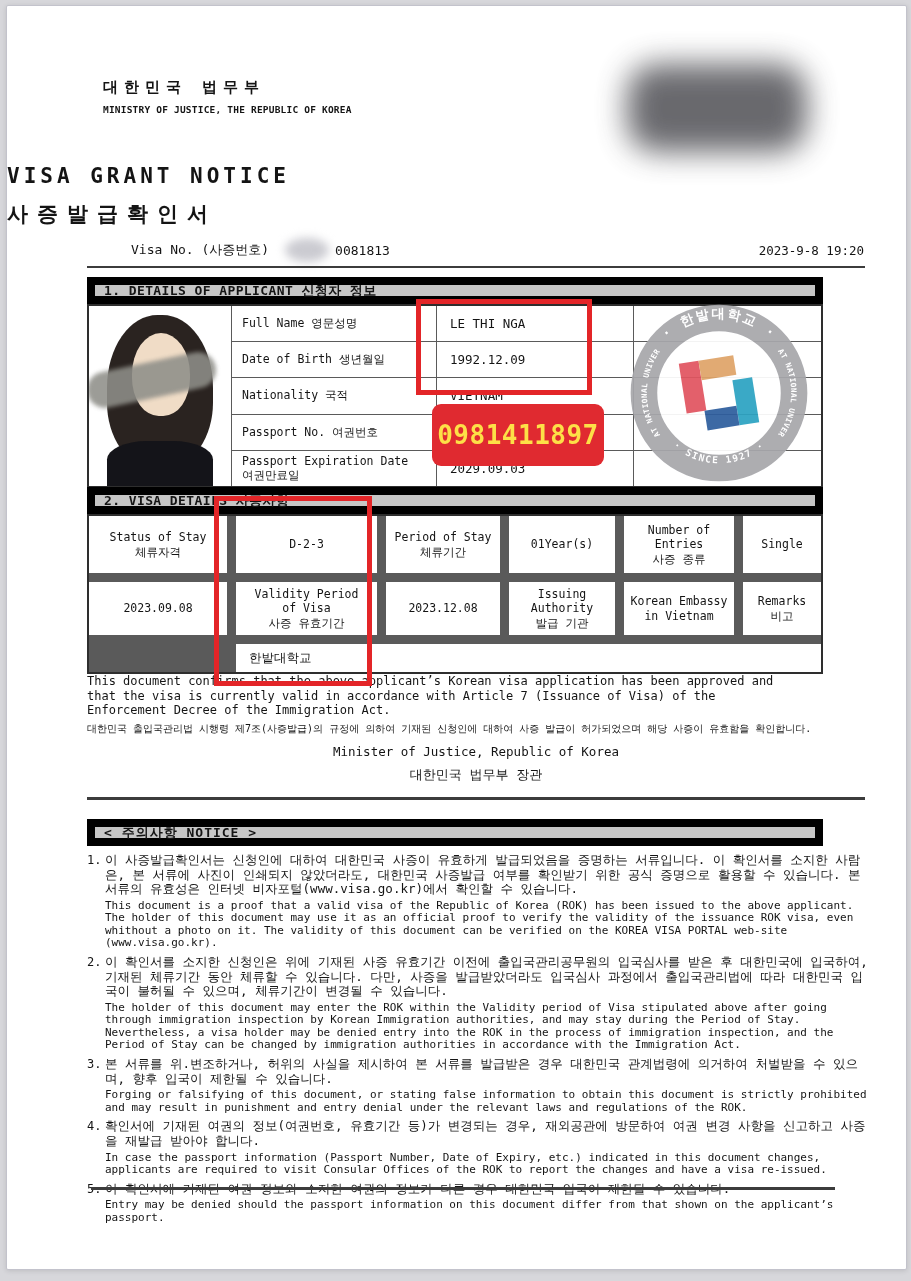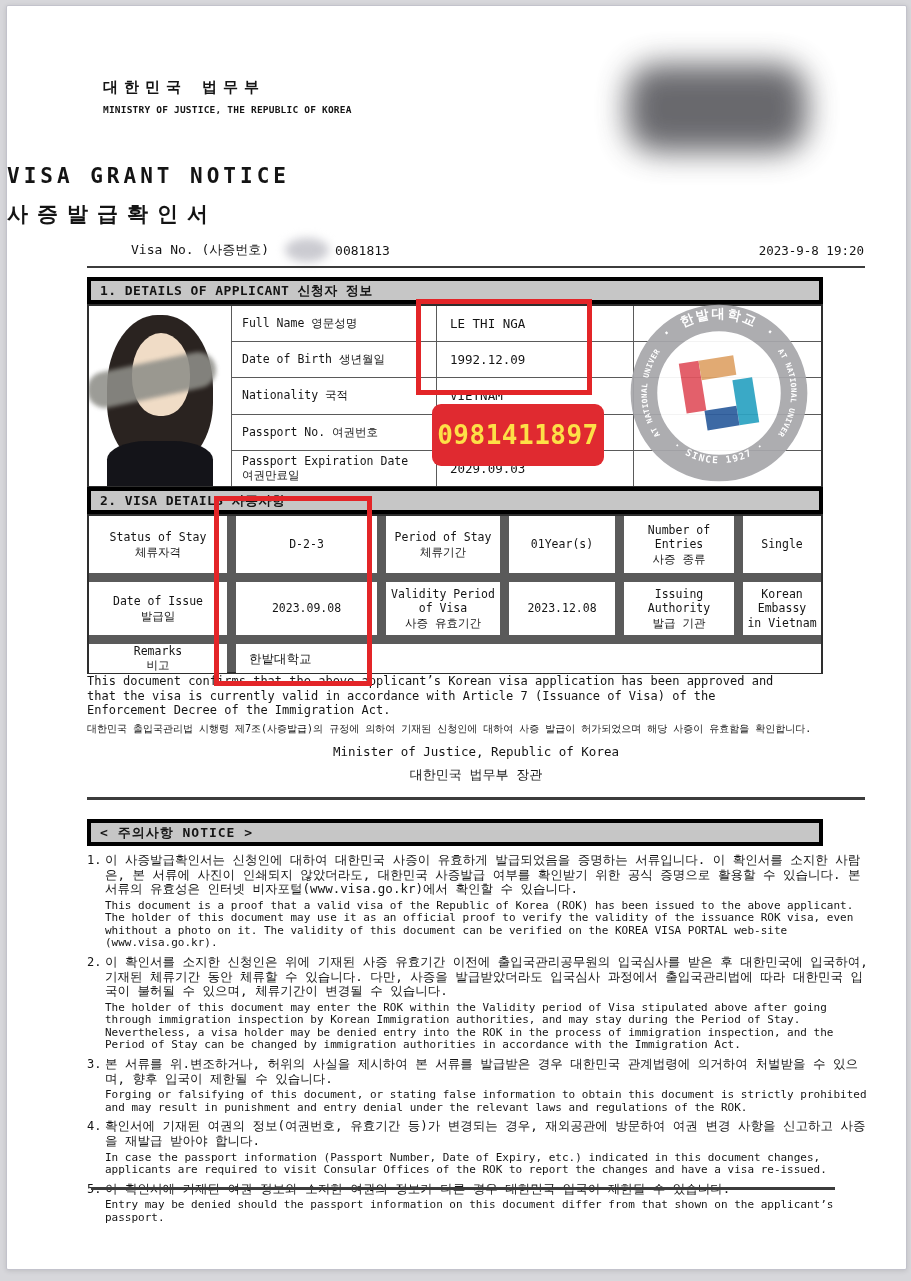--- a/index.html
+++ b/index.html
@@ -36,21 +36,21 @@
     border-radius:50%;filter:blur(5px);margin:0 -8px 0 16px;}
   .vvalue{margin-left:14px;}
   .vtime{margin-left:auto;font-size:12.5px;}
   .rule{position:absolute;background:#3c3c3c;height:2px;}
   .rule1{left:80px;top:260px;width:778px;}
   .rule2{left:80px;top:791px;width:778px;height:3px;}
   .rule3{left:84px;top:1181px;width:744px;height:3px;}
   
   .secbar{
     position:absolute;left:80px;width:736px;height:27px;box-sizing:border-box;
-    background:#c6c6c6;border:4px solid #000000;
+    background:#c6c6c6;border:8px solid #000000;
     display:flex;align-items:center;padding-left:9px;
     font-size:13px;font-weight:bold;letter-spacing:.4px;
   }
   .sec1{top:271px;}
   .sec2{top:481px;}
   .nbar{top:813px;letter-spacing:1px;}
   
   .t1{
     position:absolute;left:80px;top:298px;width:736px;height:184px;
     box-sizing:border-box;border:2px solid #2e2e2e;background:#5a5a5a;
@@ -199,22 +199,20 @@
     <div class="cell pre">Status of Stay
 체류자격</div>
     <div class="cell pre">D-2-3</div>
     <div class="cell pre">Period of Stay
 체류기간</div>
     <div class="cell pre">01Year(s)</div>
     <div class="cell pre">Number of
 Entries
 사증 종류</div>
     <div class="cell pre">Single</div>
-    <div class="cell pre">Date of Issue
-발급일</div>
     <div class="cell pre">2023.09.08</div>
     <div class="cell pre">Validity Period
 of Visa
 사증 유효기간</div>
     <div class="cell pre">2023.12.08</div>
     <div class="cell pre">Issuing
 Authority
 발급 기관</div>
     <div class="cell pre">Korean Embassy
 in Vietnam</div>

